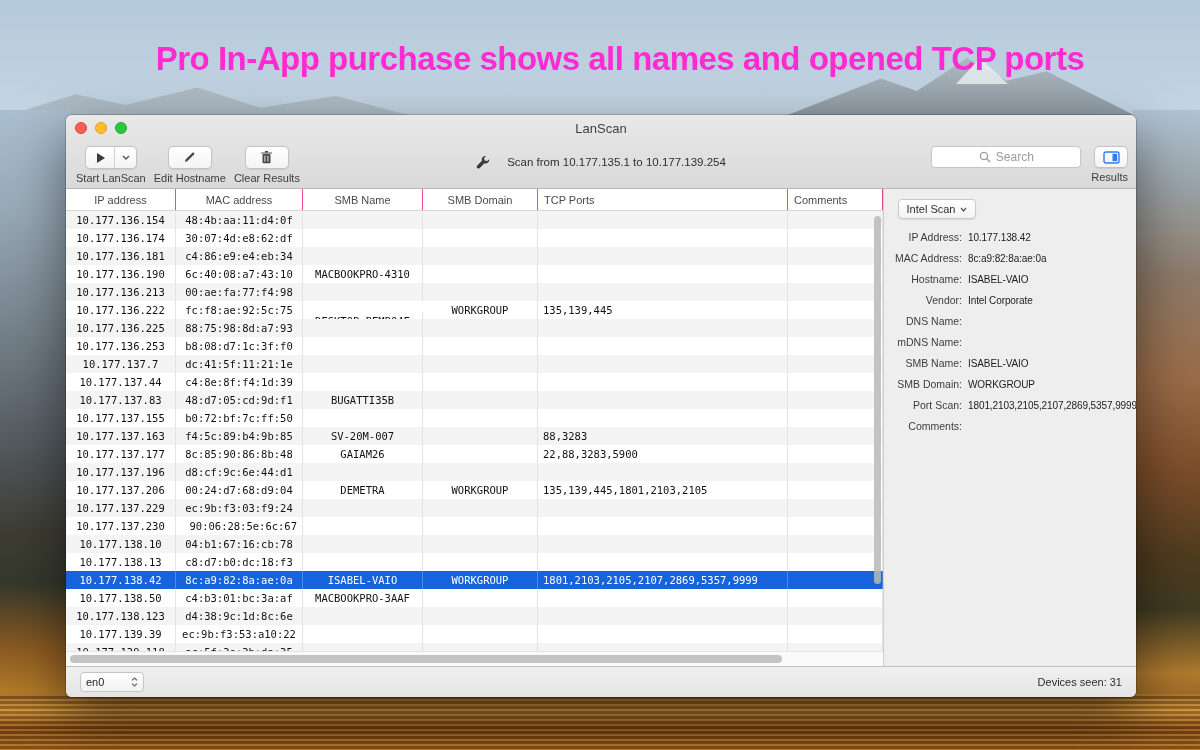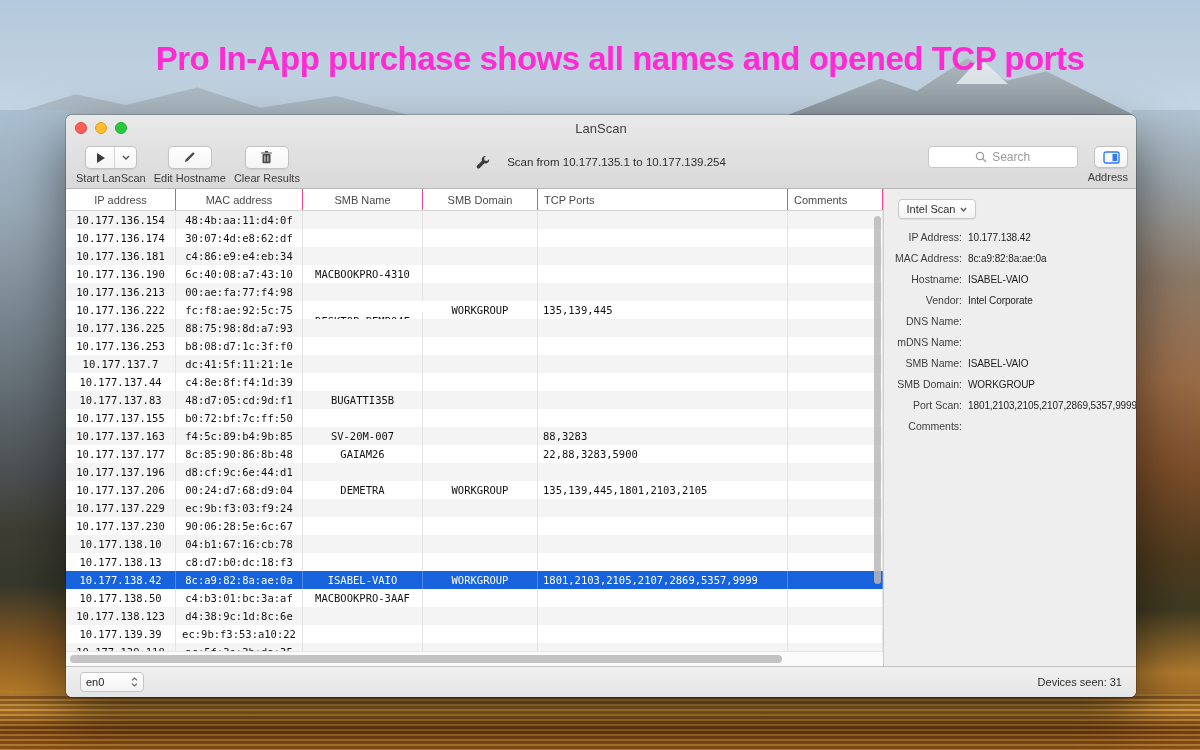--- a/index.html
+++ b/index.html
@@ -189,21 +189,21 @@
         </div>
         <div class="details-item">
           <div class="tb-btn details-btn">
             <span>
               <svg width="17" height="13" viewBox="0 0 17 13">
                 <rect x="1" y="1" width="15" height="11" rx="2" fill="none" stroke="#2f7cf6" stroke-width="1.4"></rect>
                 <rect x="9.5" y="2.8" width="4.7" height="7.4" fill="#2f7cf6"></rect>
               </svg>
             </span>
           </div>
-          <div class="tb-label">Address</div>
+          <div class="tb-label">Results</div>
         </div>
       </div>
     </div>
   </div>
 
   <div class="content">
     <div class="table-area">
       <div class="thead" id="header-row">
           <div class="thcell" style="width: 110px; justify-content: center;">IP address</div>
           <div class="thcell" style="width: 127px; justify-content: center;">MAC address</div>
@@ -344,21 +344,21 @@
           <div class="trow odd">
             <div class="tcell" style="width: 110px; text-align: center;">10.177.137.229</div>
             <div class="tcell" style="width: 127px; text-align: center;">ec:9b:f3:03:f9:24</div>
             <div class="tcell" style="width: 120px; text-align: center;"></div>
             <div class="tcell" style="width: 115px; text-align: center;"></div>
             <div class="tcell" style="width: 250px; text-align: left;"></div>
             <div class="tcell" style="width: 95px; text-align: left;"></div>
           </div>
           <div class="trow even">
             <div class="tcell" style="width: 110px; text-align: center;">10.177.137.230</div>
-            <div class="tcell" style="width: 127px; text-align: center;">90:06:28:5e:6c:67</div>
+            <div class="tcell" style="width: 127px; text-align: right;">90:06:28:5e:6c:67</div>
             <div class="tcell" style="width: 120px; text-align: center;"></div>
             <div class="tcell" style="width: 115px; text-align: center;"></div>
             <div class="tcell" style="width: 250px; text-align: left;"></div>
             <div class="tcell" style="width: 95px; text-align: left;"></div>
           </div>
           <div class="trow odd">
             <div class="tcell" style="width: 110px; text-align: center;">10.177.138.10</div>
             <div class="tcell" style="width: 127px; text-align: center;">04:b1:67:16:cb:78</div>
             <div class="tcell" style="width: 120px; text-align: center;"></div>
             <div class="tcell" style="width: 115px; text-align: center;"></div>

